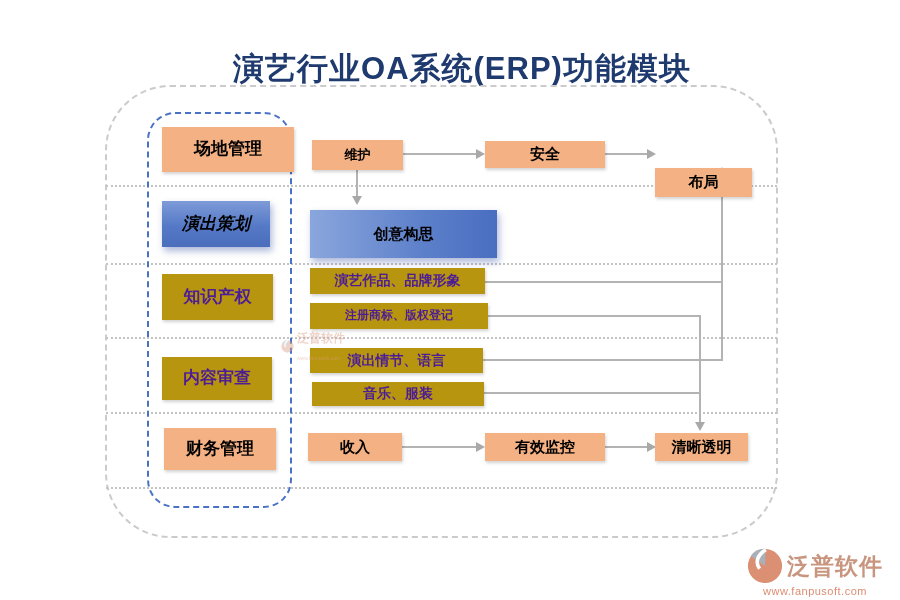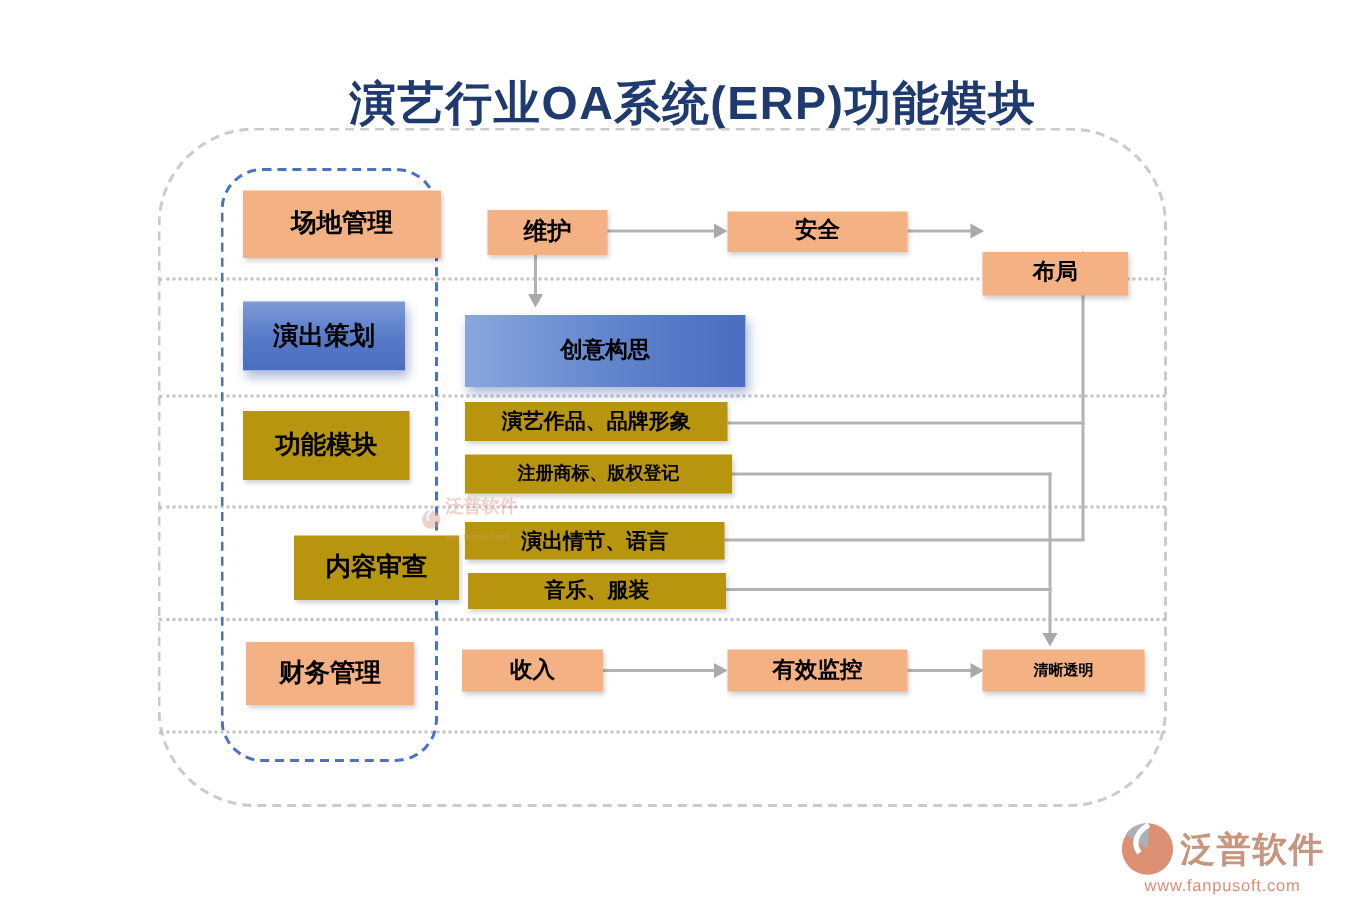--- a/index.html
+++ b/index.html
@@ -23,43 +23,43 @@
     position:absolute;left:106px;width:671px;height:0;
     border-top:2px dotted #c3c3c3;z-index:0;
   }
   .sep1{top:185px}.sep2{top:263px}.sep3{top:337px}.sep4{top:412px}.sep5{top:487px}
 
   .node{
     position:absolute;display:flex;align-items:center;justify-content:center;
     font-weight:bold;color:#000;z-index:3;text-align:center;line-height:1.1;
   }
   .orange{background:#f4b183;box-shadow:1px 2px 3px rgba(0,0,0,0.18);}
-  .gold{background:#b8950f;color:#000000;box-shadow:1px 2px 3px rgba(0,0,0,0.18);}
+  .gold{background:#b8950f;color:#4c1d95;box-shadow:1px 2px 3px rgba(0,0,0,0.18);}
   .blue-v{background:linear-gradient(180deg,#7e9bd8 0%,#5579c6 55%,#4a6ebc 100%);
-    box-shadow:2px 4px 7px rgba(70,95,170,0.45);}
+    box-shadow:2px 4px 7px rgba(70,95,170,0.45);font-style:italic;}
   .blue-h{background:linear-gradient(90deg,#8aa6dd 0%,#5d80ca 60%,#4a6ec0 100%);
     box-shadow:2px 4px 7px rgba(70,95,170,0.45);}
 
   .n-venue{left:162px;top:127px;width:132px;height:45px;font-size:17px;}
   .n-planning{left:162px;top:201px;width:108px;height:46px;font-size:17px;}
   .n-ip{left:162px;top:274px;width:111px;height:46px;font-size:17px;}
-  .n-review{left:162px;top:357px;width:110px;height:43px;font-size:17px;margin-left:34px;}
+  .n-review{left:162px;top:357px;width:110px;height:43px;font-size:17px;}
   .n-finance{left:164px;top:428px;width:112px;height:42px;font-size:17px;}
 
-  .n-maintain{left:312px;top:140px;width:80px;height:30px;font-size:16px;margin-left:13px;}
+  .n-maintain{left:312px;top:140px;width:91px;height:30px;font-size:13px;}
   .n-safety{left:485px;top:141px;width:120px;height:27px;font-size:15px;}
   .n-layout{left:655px;top:140px;width:97px;height:29px;font-size:15px;margin-top:28px;}
   .n-creative{left:310px;top:210px;width:187px;height:48px;font-size:15px;}
   .n-works{left:310px;top:268px;width:175px;height:26px;font-size:14px;}
   .n-trademark{left:310px;top:303px;width:178px;height:26px;font-size:12px;}
   .n-plot{left:310px;top:348px;width:173px;height:25px;font-size:14px;}
   .n-music{left:312px;top:382px;width:172px;height:24px;font-size:14px;}
   .n-income{left:308px;top:433px;width:94px;height:28px;font-size:15px;}
   .n-monitor{left:485px;top:433px;width:120px;height:28px;font-size:15px;}
-  .n-transparent{left:655px;top:433px;width:108px;height:28px;font-size:10px;}
+  .n-transparent{left:655px;top:433px;width:93px;height:28px;font-size:15px;}
 
   .h-line,.v-line{position:absolute;background:#b3b3b3;z-index:2;}
   .h-line{height:2px;}
   .v-line{width:2px;}
   .arr{position:absolute;width:0;height:0;z-index:2;}
   .arr-right{border-top:5px solid transparent;border-bottom:5px solid transparent;border-left:9px solid #a9a9a9;}
   .arr-down{border-left:5px solid transparent;border-right:5px solid transparent;border-top:9px solid #a9a9a9;}
   .arr-up{border-left:5px solid transparent;border-right:5px solid transparent;border-bottom:9px solid #a9a9a9;}
 
   .c1{left:403px;top:153px;width:74px;}   .a1{left:476px;top:149px;}
@@ -99,21 +99,21 @@
   <div class="left-frame"></div>
 
   <div class="sep sep1"></div>
   <div class="sep sep2"></div>
   <div class="sep sep3"></div>
   <div class="sep sep4"></div>
   <div class="sep sep5"></div>
 
   <div class="node orange n-venue">场地管理</div>
   <div class="node blue-v n-planning">演出策划</div>
-  <div class="node gold n-ip">功能模块</div>
+  <div class="node gold n-ip">知识产权</div>
   <div class="node gold n-review">内容审查</div>
   <div class="node orange n-finance">财务管理</div>
 
   <div class="node orange n-maintain">维护</div>
   <div class="node orange n-safety">安全</div>
   <div class="node orange n-layout">布局</div>
   <div class="node blue-h n-creative">创意构思</div>
   <div class="node gold n-works">演艺作品、品牌形象</div>
   <div class="node gold n-trademark">注册商标、版权登记</div>
   <div class="node gold n-plot">演出情节、语言</div>

